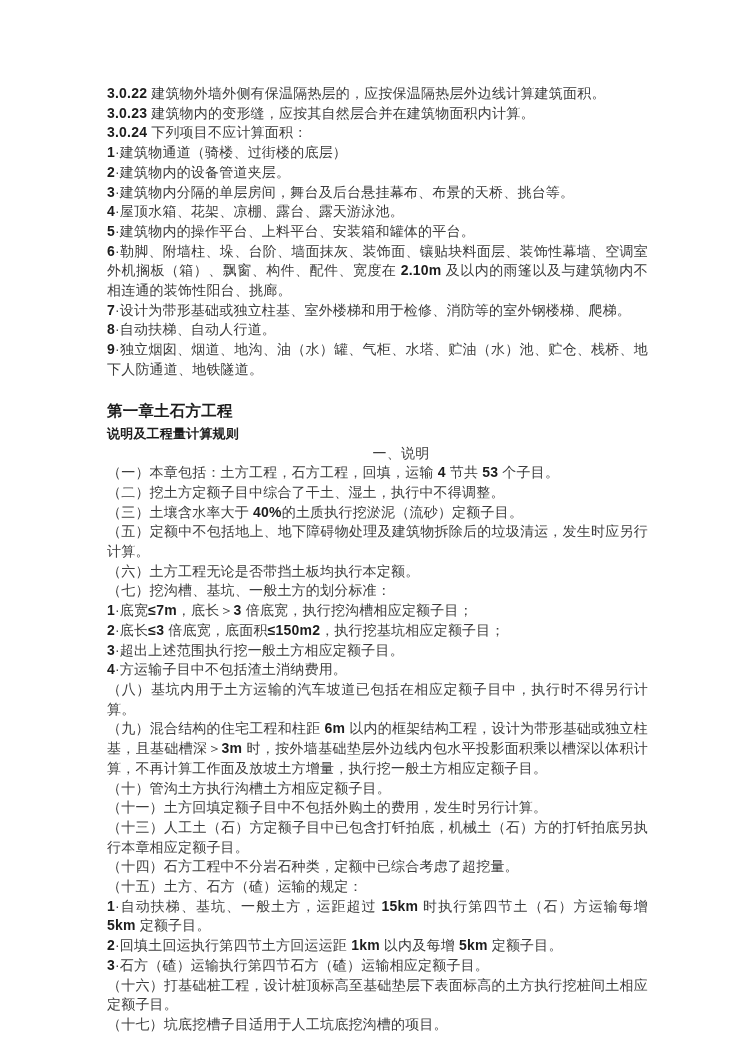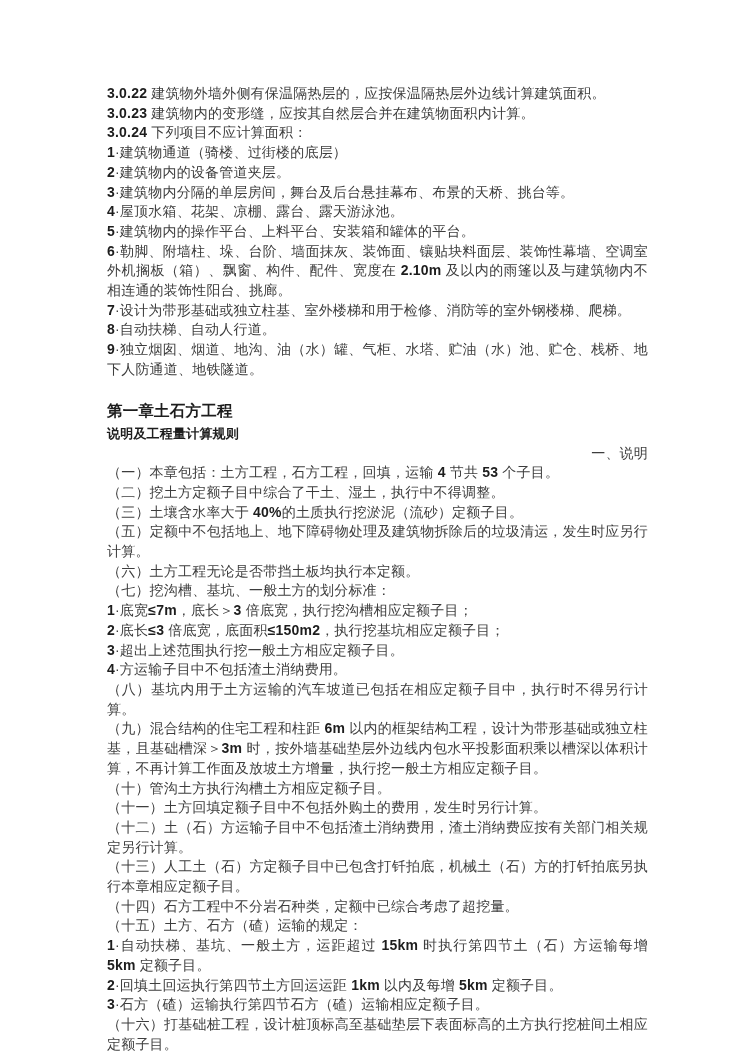--- a/index.html
+++ b/index.html
@@ -11,21 +11,21 @@
   .doc{
     position:absolute;left:107px;top:84px;width:541px;
   }
   .para{
     margin:0;font-size:14px;line-height:19.7px;color:#3d3d3d;
     text-align:justify;letter-spacing:0.2px;
   }
   .para .b{font-weight:bold;color:#1d1d1d;}
   .para.h1{font-size:15.5px;line-height:25px;color:#1d1d1d;margin-top:18px;}
   .para.h2{font-size:13px;line-height:21px;color:#1d1d1d;}
-  .para.plain{text-align:right;margin-left:47px;}
+  .para.plain{text-align:center;margin-left:47px;}
 </style>
 </head>
 <body>
 
 <div class="doc" id="doc">
     <p class="para body"><span class="b">3.0.22 </span><span>建筑物外墙外侧有保温隔热层的，应按保温隔热层外边线计算建筑面积。</span></p>
     <p class="para body"><span class="b">3.0.23 </span><span>建筑物内的变形缝，应按其自然层合并在建筑物面积内计算。</span></p>
     <p class="para body"><span class="b">3.0.24 </span><span>下列项目不应计算面积：</span></p>
     <p class="para body"><span class="b">1</span><span>·建筑物通道（骑楼、过街楼的底层）</span></p>
     <p class="para body"><span class="b">2</span><span>·建筑物内的设备管道夹层。</span></p>
@@ -46,21 +46,20 @@
     <p class="para body"><span>（六）土方工程无论是否带挡土板均执行本定额。</span></p>
     <p class="para body"><span>（七）挖沟槽、基坑、一般土方的划分标准：</span></p>
     <p class="para body"><span class="b">1</span><span>·底宽</span><span class="b">≤7m</span><span>，底长＞</span><span class="b">3</span><span> 倍底宽，执行挖沟槽相应定额子目；</span></p>
     <p class="para body"><span class="b">2</span><span>·底长</span><span class="b">≤3</span><span> 倍底宽，底面积</span><span class="b">≤150m2</span><span>，执行挖基坑相应定额子目；</span></p>
     <p class="para body"><span class="b">3</span><span>·超出上述范围执行挖一般土方相应定额子目。</span></p>
     <p class="para body"><span class="b">4</span><span>·方运输子目中不包括渣土消纳费用。</span></p>
     <p class="para body"><span>（八）基坑内用于土方运输的汽车坡道已包括在相应定额子目中，执行时不得另行计算。</span></p>
     <p class="para body"><span>（九）混合结构的住宅工程和柱距 </span><span class="b">6m</span><span> 以内的框架结构工程，设计为带形基础或独立柱基，且基础槽深＞</span><span class="b">3m</span><span> 时，按外墙基础垫层外边线内包水平投影面积乘以槽深以体积计算，不再计算工作面及放坡土方增量，执行挖一般土方相应定额子目。</span></p>
     <p class="para body"><span>（十）管沟土方执行沟槽土方相应定额子目。</span></p>
     <p class="para body"><span>（十一）土方回填定额子目中不包括外购土的费用，发生时另行计算。</span></p>
-    <p class="para body"><span>（十二）土（石）方运输子目中不包括渣土消纳费用，渣土消纳费应按有关部门相关规定另行计算。</span></p>
     <p class="para body"><span>（十三）人工土（石）方定额子目中已包含打钎拍底，机械土（石）方的打钎拍底另执行本章相应定额子目。</span></p>
     <p class="para body"><span>（十四）石方工程中不分岩石种类，定额中已综合考虑了超挖量。</span></p>
     <p class="para body"><span>（十五）土方、石方（碴）运输的规定：</span></p>
     <p class="para body"><span class="b">1</span><span>·自动扶梯、基坑、一般土方，运距超过 </span><span class="b">15km</span><span> 时执行第四节土（石）方运输每增 </span><span class="b">5km</span><span> 定额子目。</span></p>
     <p class="para body"><span class="b">2</span><span>·回填土回运执行第四节土方回运运距 </span><span class="b">1km</span><span> 以内及每增 </span><span class="b">5km</span><span> 定额子目。</span></p>
     <p class="para body"><span class="b">3</span><span>·石方（碴）运输执行第四节石方（碴）运输相应定额子目。</span></p>
     <p class="para body"><span>（十六）打基础桩工程，设计桩顶标高至基础垫层下表面标高的土方执行挖桩间土相应定额子目。</span></p>
     <p class="para body"><span>（十七）坑底挖槽子目适用于人工坑底挖沟槽的项目。</span></p>
   </div>
 

